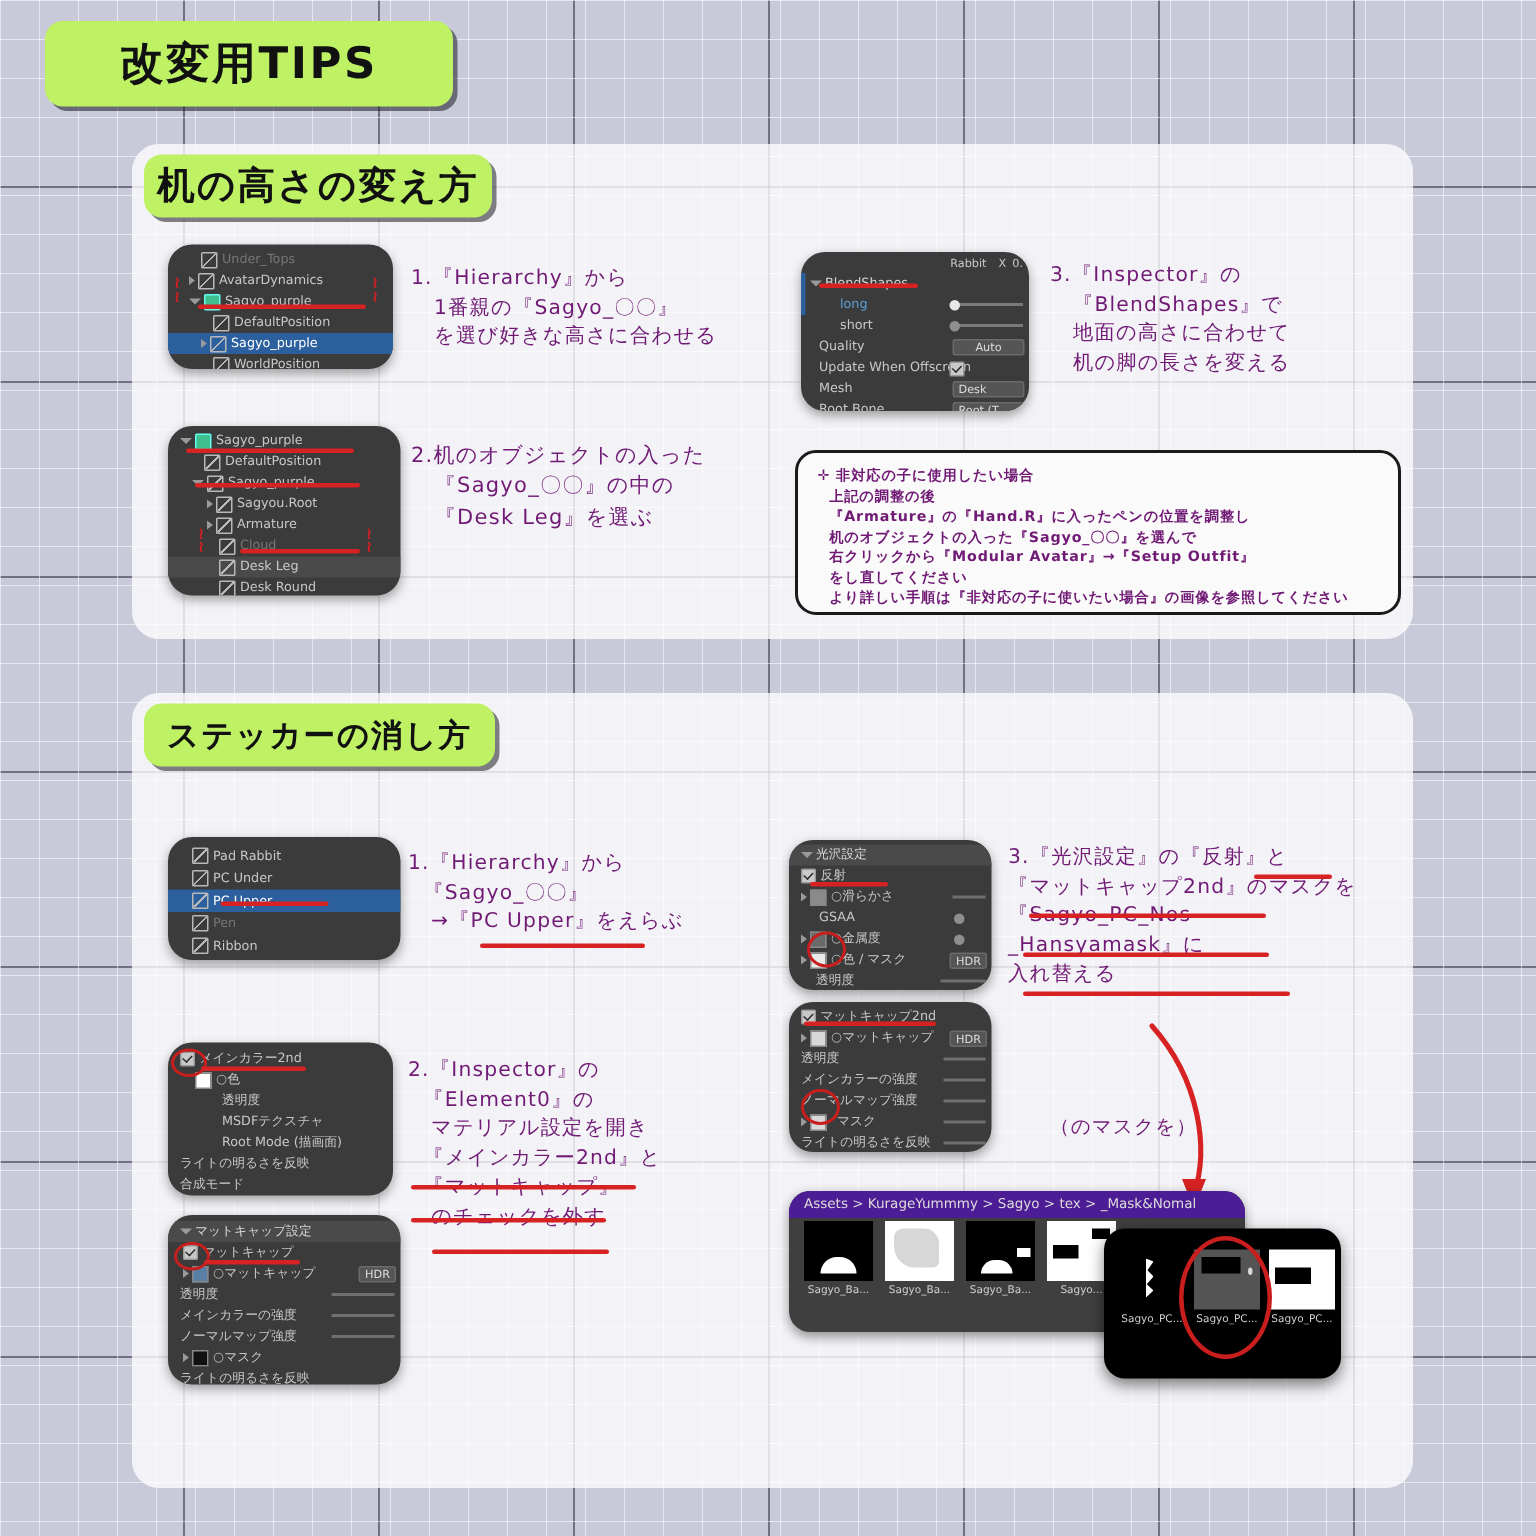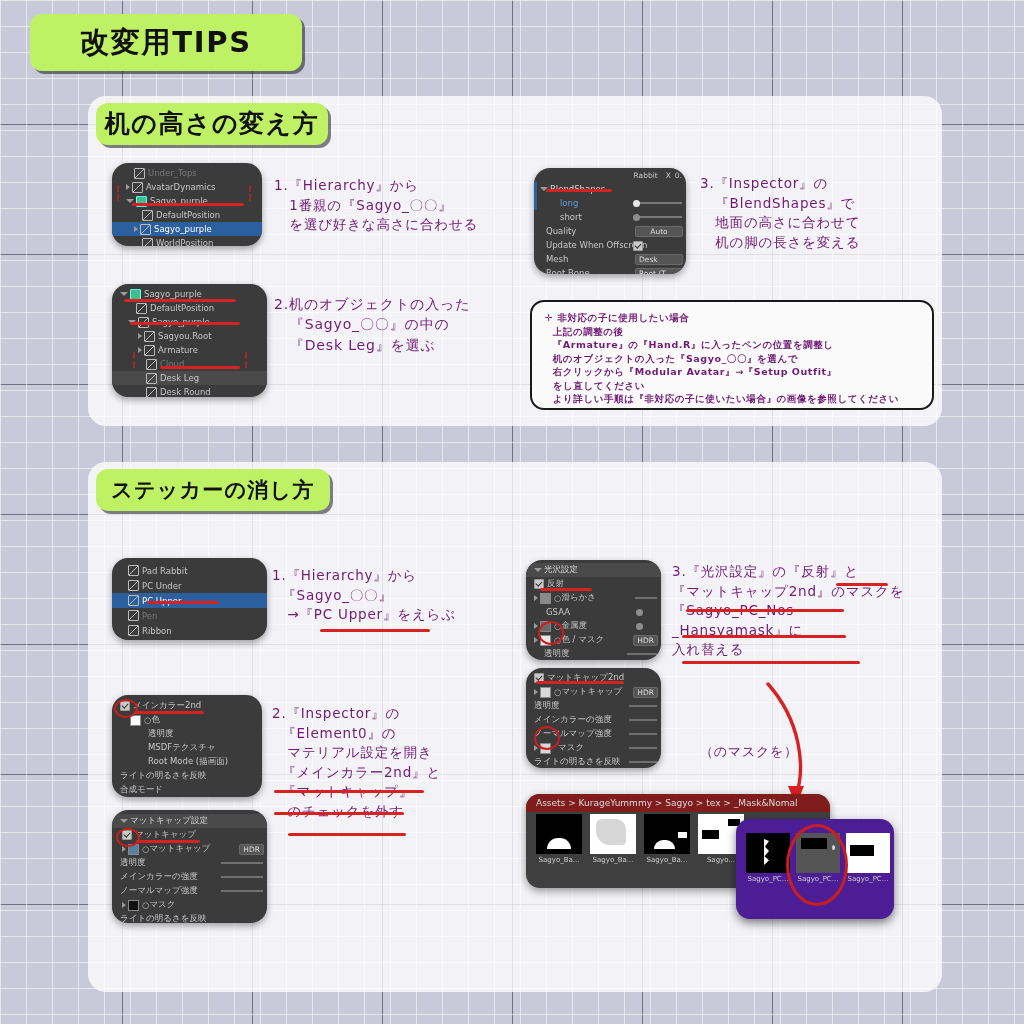--- a/index.html
+++ b/index.html
@@ -62,27 +62,27 @@
   .line{position:absolute;right:4px;width:42px;height:1.5px;background:#6f6f6f;}
   
   .uline{position:absolute;height:2.5px;background:#d62222;border-radius:2px;}
   .rcirc{position:absolute;border:2.6px solid #c81e1e;border-radius:50%;}
   .sq{position:absolute;color:#d12020;font-size:11px;font-weight:700;line-height:.8;}
   
   .note{position:absolute;background:#fafafa;border:2.2px solid #1a1a1a;border-radius:14px;}
   
   .assets{position:absolute;background:#3f3f3f;border-radius:14px;overflow:hidden;
           box-shadow:0 3px 8px rgba(0,0,0,.4);}
-  .crumb{color:#dcdcdc;font-size:9px;padding:4px 0 4px 10px;background:#7f1d1d;white-space:nowrap;}
+  .crumb{color:#dcdcdc;font-size:9px;padding:4px 0 4px 10px;background:#4c1d95;white-space:nowrap;}
   .thumbs{display:flex;gap:8px;padding:2px 10px 4px 10px;}
   .thumb{width:46px;}
   .thumb .img{width:46px;height:40px;background:#000;position:relative;overflow:hidden;}
   .thumb .cap{color:#cfcfcf;font-size:7px;text-align:center;margin-top:2px;white-space:nowrap;
               overflow:hidden;text-overflow:ellipsis;}
-  .popup{position:absolute;background:#4c1d95;border-radius:14px;overflow:hidden;
+  .popup{position:absolute;background:#000000;border-radius:14px;overflow:hidden;
          box-shadow:0 4px 10px rgba(0,0,0,.5);}
 </style>
 </head>
 <body>
 
 <div id="bg"></div>
 
 <div class="sheet" style="left:88px;top:96px;width:854px;height:330px;"></div>
 <div class="sheet" style="left:88px;top:462px;width:854px;height:530px;"></div>
 

